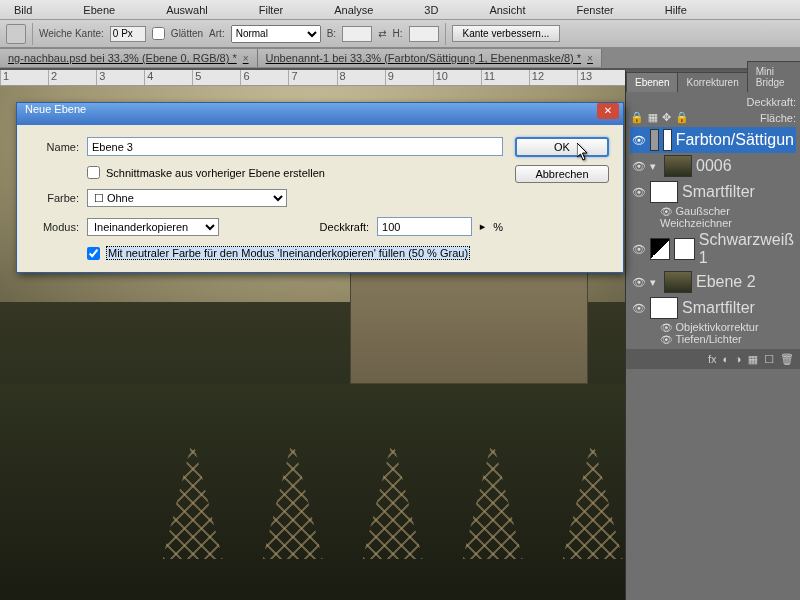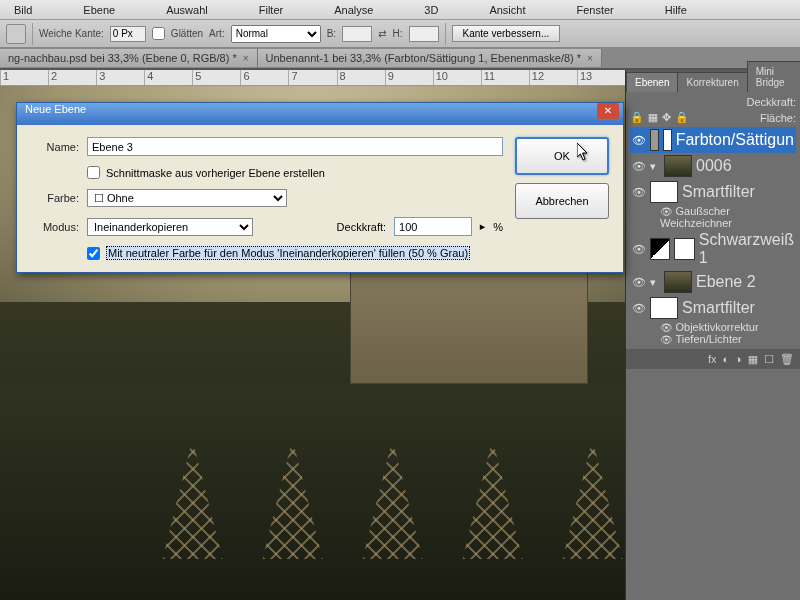--- a/index.html
+++ b/index.html
@@ -12,21 +12,21 @@
 
 .optbar { background: linear-gradient(#d2d2d2, #bcbcbc); height: 28px; display: flex; align-items: center; padding: 0 6px; border-bottom: 1px solid #888; gap: 6px; }
 .optbar .lbl { color: #444; font-size: 10px; }
 .optbar input[type="text"] { width: 36px; height: 16px; font-size: 10px; padding: 0 2px; border: 1px solid #888; background: #eee; }
 .optbar select { height: 18px; font-size: 10px; width: 90px; }
 .tool-icon { width: 20px; height: 20px; background: #ccc; border: 1px solid #888; border-radius: 2px; }
 .sep { width: 1px; height: 22px; background: #999; }
 .btn-small { background: linear-gradient(#f5f5f5,#d8d8d8); border: 1px solid #888; border-radius: 0; padding: 2px 10px; font-size: 10px; }
 
 
-.doctabs { background: #888; height: 21px; display: flex; align-items: center; border-bottom: 1px solid #555; }
+.doctabs { background: #888; height: 21px; display: flex; align-items: center; border-bottom: 1px solid #555; text-decoration: underline; }
 .doctab { background: linear-gradient(#bdbdbd,#a8a8a8); border-right: 1px solid #777; padding: 3px 8px; font-size: 10px; color: #333; display: flex; align-items: center; gap: 6px; }
 .doctab .x { font-size: 10px; color: #555; }
 
 
 .main { position: absolute; top: 70px; left: 0; right: 0; bottom: 0; display: flex; }
 
 
 .canvas-area { flex: 1; position: relative; background: #4d4d4d; overflow: hidden; }
 .ruler-h { position: absolute; top: 0; left: 0; right: 0; height: 16px; background: #e6e6e6; border-bottom: 1px solid #999; display: flex; font-size: 8px; color: #555; }
 .ruler-h span { border-left: 1px solid #aaa; flex: 1; padding-left: 2px; }
@@ -62,21 +62,21 @@
 .dlg-close { width: 22px; height: 16px; background: #d04a3a; color: #fff; text-align: center; border-radius: 2px; font-size: 10px; line-height: 15px; }
 .dlg-body { padding: 12px 14px; display: grid; grid-template-columns: 1fr 94px; gap: 8px 12px; }
 .form-col { display: flex; flex-direction: column; gap: 10px; }
 .frow { display: flex; align-items: center; gap: 8px; }
 .frow label { width: 48px; text-align: right; color: #222; }
 .frow input[type="text"] { flex: 1; border: 1px solid #7a9ac0; padding: 2px 4px; font-size: 11px; background: #fff; height: 19px; }
 .frow select { border: 1px solid #888; padding: 1px 2px; font-size: 11px; background: #fff; }
 .chk { display: flex; align-items: center; gap: 6px; }
 .chk input { width: 13px; height: 13px; }
 .btn-col { display: flex; flex-direction: column; gap: 8px; align-items: stretch; }
-.dlg-btn { background: linear-gradient(#fdfdfd,#e4e4e4); border: 1px solid #777; border-radius: 3px; padding: 11px 0; font-size: 11px; text-align: center; }
+.dlg-btn { background: linear-gradient(#fdfdfd,#e4e4e4); border: 1px solid #777; border-radius: 3px; padding: 2px 0; font-size: 11px; text-align: center; }
 .dlg-btn.primary { border: 2px solid #3c7cc7; box-shadow: 0 0 3px #7ab0f0; }
 .cursor { position: absolute; top: 143px; left: 577px; width: 14px; height: 18px; pointer-events: none; }
 .cursor svg { filter: drop-shadow(1px 1px 1px rgba(0,0,0,0.5)); }
 .hl { background: #cde0f5; border: 1px dotted #000; padding: 0 1px; }
 </style>
 </head>
 <body>
 
 <div class="menubar">
   <span>Bild</span>
@@ -235,21 +235,21 @@
           <input type="checkbox" style="">
           <span>Schnittmaske aus vorheriger Ebene erstellen</span>
         </div>
       </div>
       <div class="frow">
         <label>Farbe:</label>
         <select style="width:200px"><option>☐ Ohne</option></select>
       </div>
       <div class="frow">
         <label>Modus:</label>
-        <select style="width:166px"><option>Ineinanderkopieren</option></select>
+        <select style="width:132px"><option>Ineinanderkopieren</option></select>
         <span style="flex:1"></span>
         <span>Deckkraft:</span>
         <input type="text" style="width: 42px;" value="100">
         <span>▸</span>
         <span>%</span>
       </div>
       <div class="frow" style="padding-left:56px">
         <div class="chk">
           <input type="checkbox" checked="" style="">
           <span class="hl">Mit neutraler Farbe für den Modus 'Ineinanderkopieren' füllen (50 % Grau)</span>

